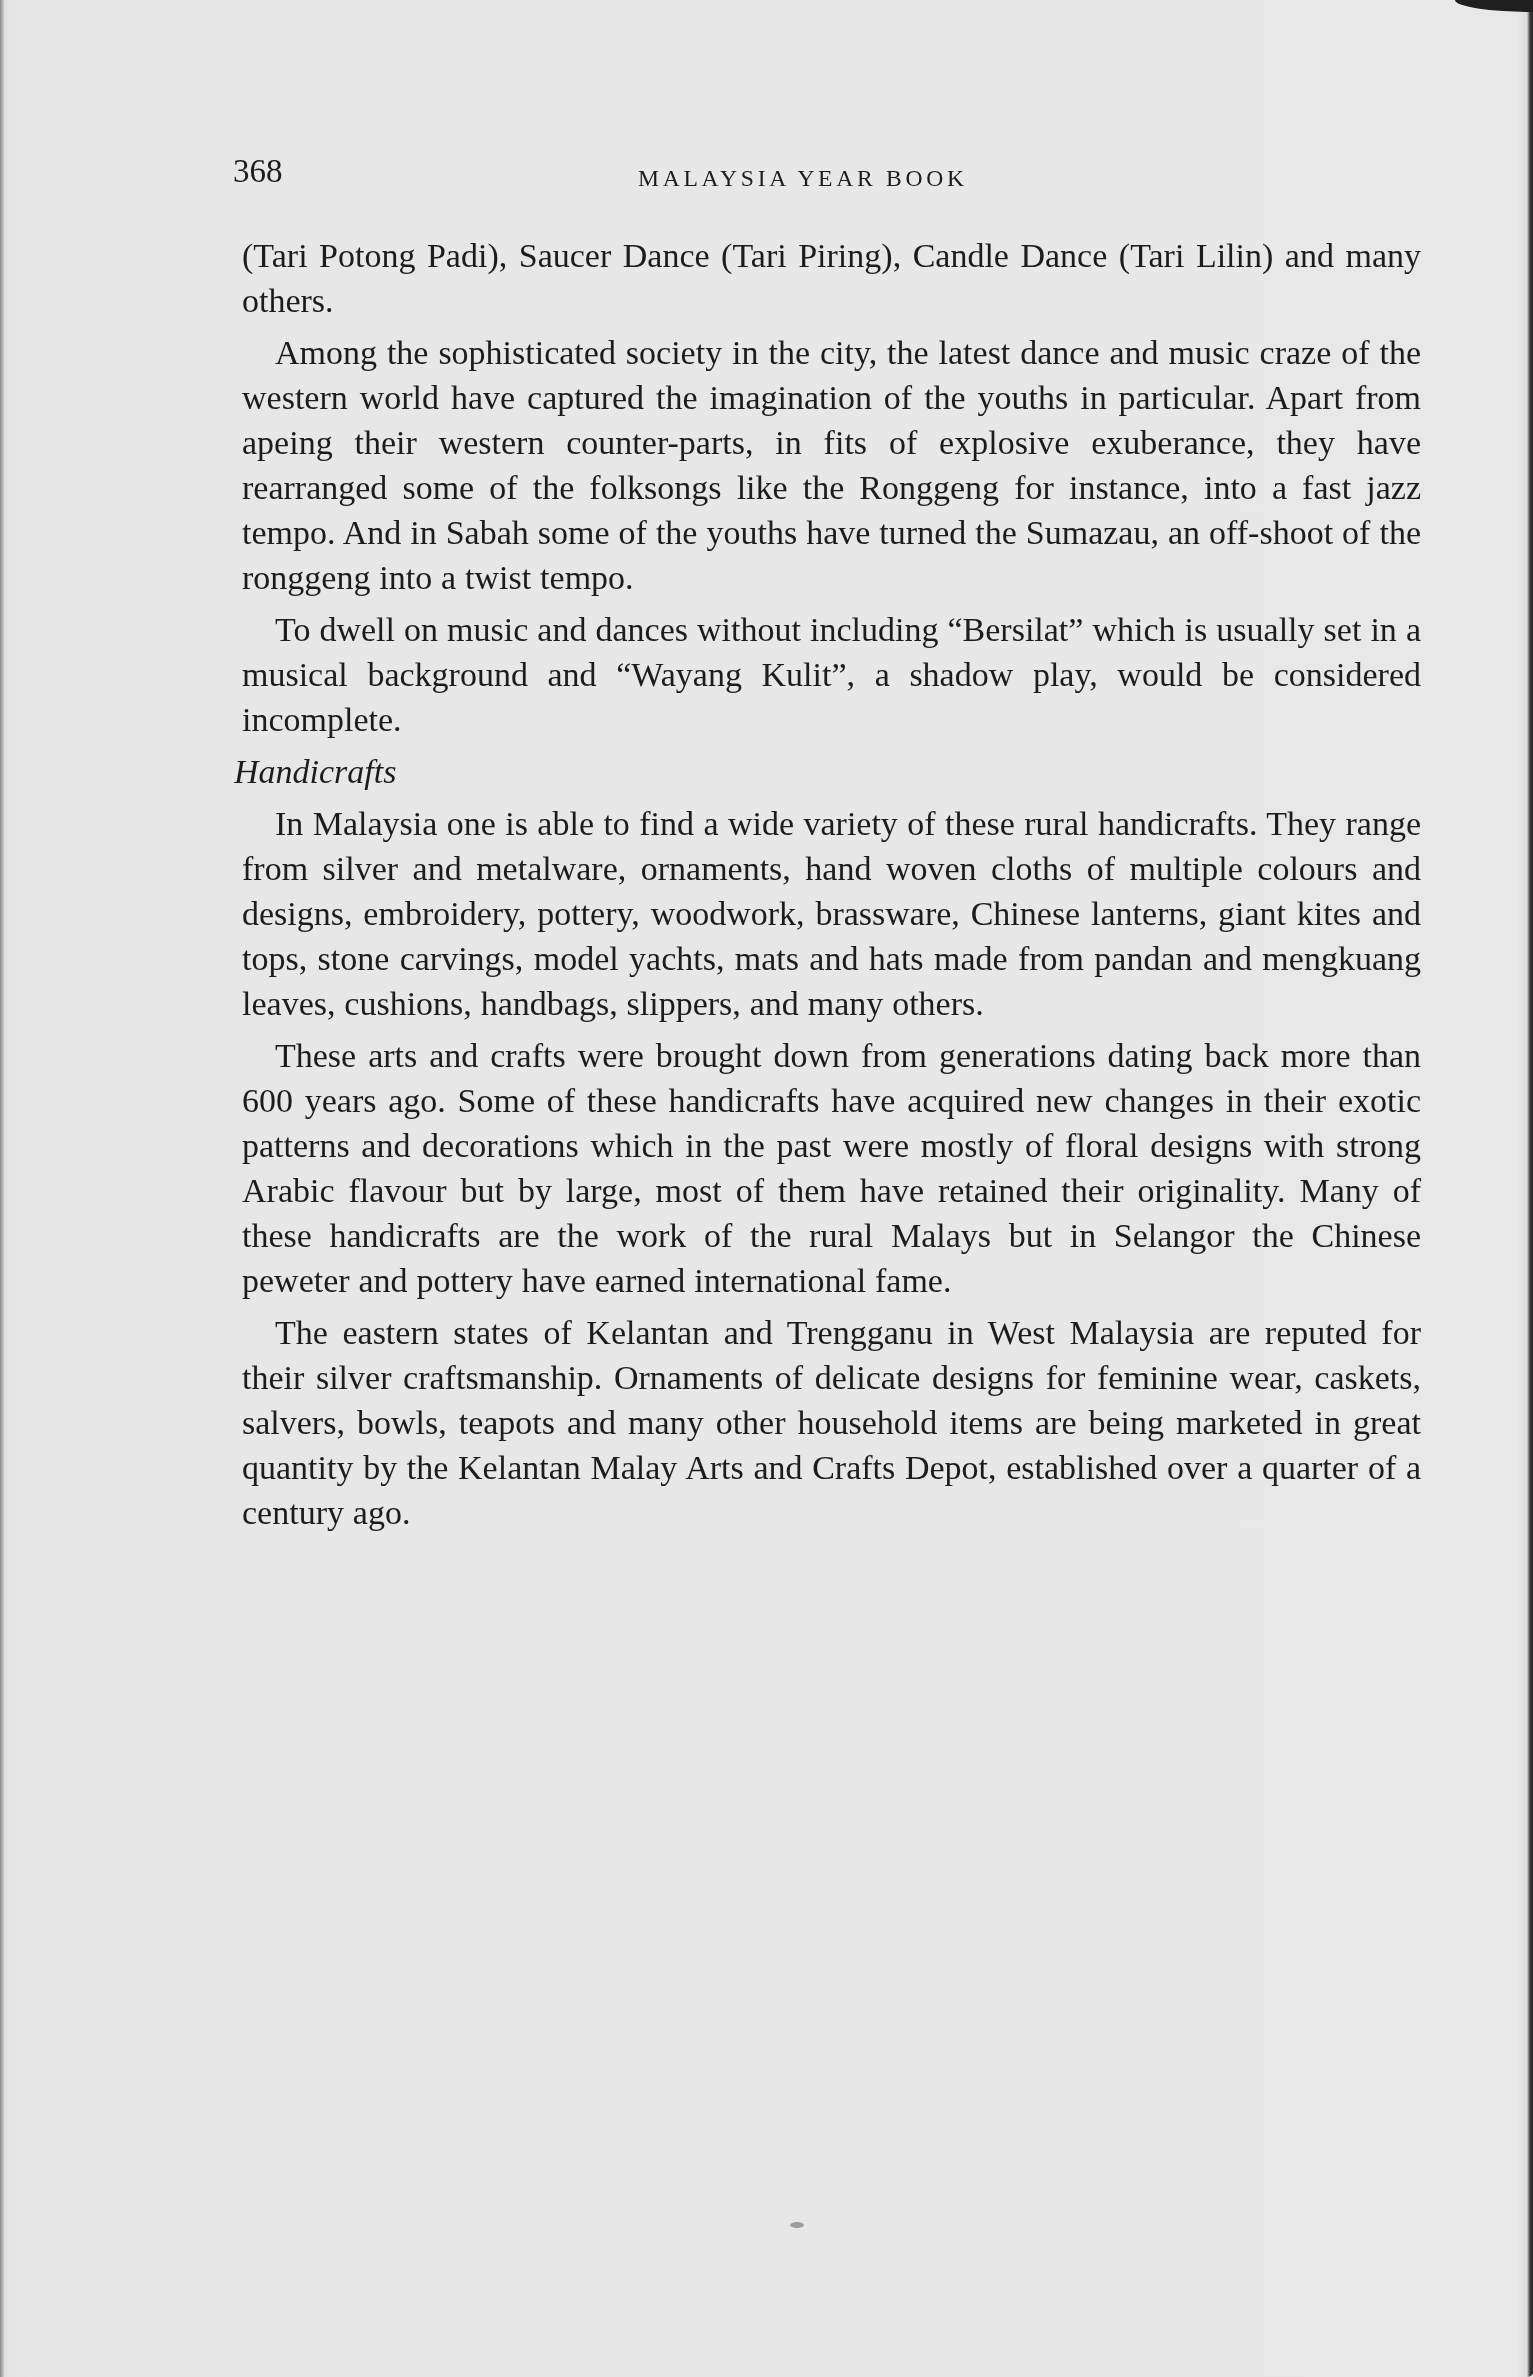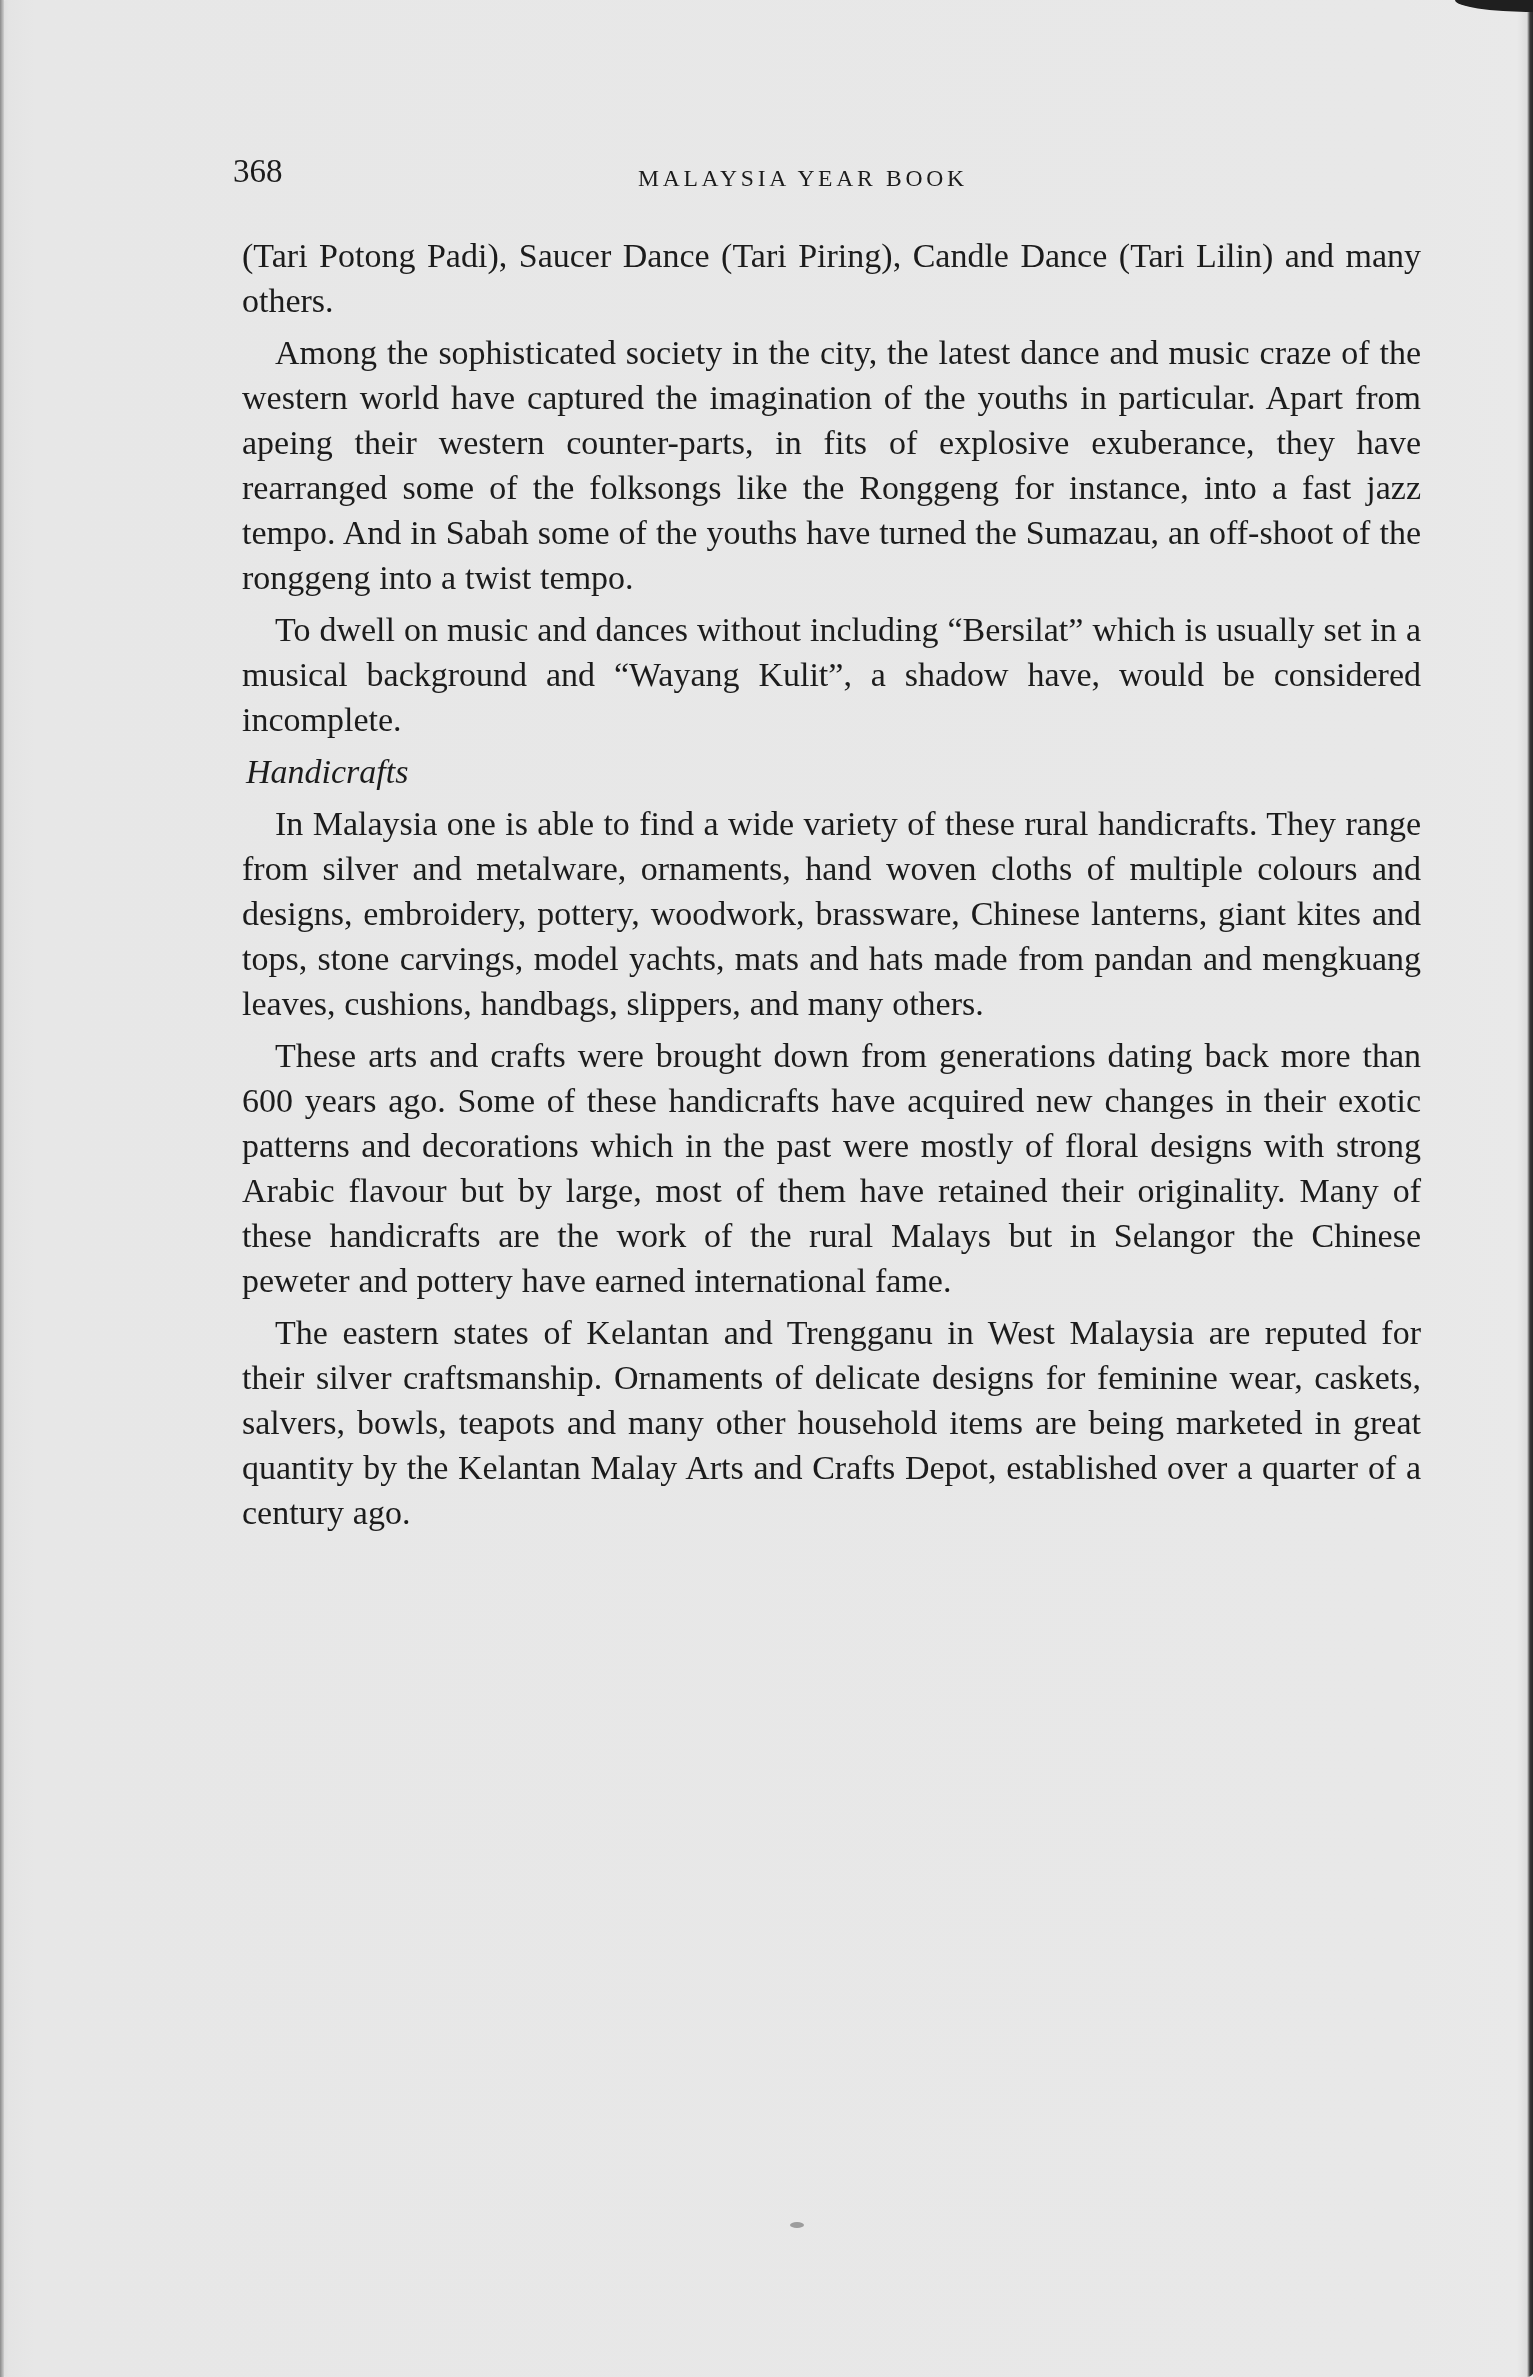--- a/index.html
+++ b/index.html
@@ -35,21 +35,21 @@
   .text-block {
     position: absolute; left: 234px; top: 233px; width: 1187px;
     font-size: 34px; line-height: 45px;
   }
   .text-block p {
     margin: 0 0 7px 8px; text-align: justify; text-align-last: left;
     word-spacing: 0.4px;
   }
   .text-block p.indent { text-indent: 33px; }
   .text-block h3 {
-    margin: 0 0 7px 12px; font-style: italic; font-weight: normal;
+    margin: 0 0 7px 0; font-style: italic; font-weight: normal;
     font-size: 34px; line-height: 45px;
   }
   .speck {
     position: absolute; left: 790px; top: 2222px; width: 14px; height: 6.1px;
     border-radius: 50%; background: #6a6a6a; opacity: 0.6;
   }
 </style>
 </head>
 <body>
 
@@ -58,21 +58,21 @@
   <div class="corner"></div>
 
   <div class="running-head">
     <span class="page-number">368</span>
     <span class="head-title">MALAYSIA YEAR BOOK</span>
   </div>
 
   <div class="text-block">
     <p>(Tari Potong Padi), Saucer Dance (Tari Piring), Candle Dance (Tari Lilin) and many others.</p>
     <p class="indent">Among the sophisticated society in the city, the latest dance and music craze of the western world have captured the imagination of the youths in particular. Apart from apeing their western counter-parts, in fits of explosive exuberance, they have rearranged some of the folksongs like the Ronggeng for instance, into a fast jazz tempo. And in Sabah some of the youths have turned the Sumazau, an off-shoot of the ronggeng into a twist tempo.</p>
-    <p class="indent">To dwell on music and dances without including “Bersilat” which is usually set in a musical background and “Wayang Kulit”, a shadow have, would be considered incomplete.</p>
+    <p class="indent">To dwell on music and dances without including “Bersilat” which is usually set in a musical background and “Wayang Kulit”, a shadow play, would be considered incomplete.</p>
 
     <h3>Handicrafts</h3>
 
     <p class="indent">In Malaysia one is able to find a wide variety of these rural handicrafts. They range from silver and metalware, ornaments, hand woven cloths of multiple colours and designs, embroidery, pottery, woodwork, brassware, Chinese lanterns, giant kites and tops, stone carvings, model yachts, mats and hats made from pandan and mengkuang leaves, cushions, handbags, slippers, and many others.</p>
     <p class="indent">These arts and crafts were brought down from generations dating back more than 600 years ago. Some of these handicrafts have acquired new changes in their exotic patterns and decorations which in the past were mostly of floral designs with strong Arabic flavour but by large, most of them have retained their originality. Many of these handicrafts are the work of the rural Malays but in Selangor the Chinese peweter and pottery have earned international fame.</p>
     <p class="indent">The eastern states of Kelantan and Trengganu in West Malaysia are reputed for their silver craftsmanship. Ornaments of delicate designs for feminine wear, caskets, salvers, bowls, teapots and many other household items are being marketed in great quantity by the Kelantan Malay Arts and Crafts Depot, established over a quarter of a century ago.</p>
   </div>
 
   <div class="speck"></div>
 </div>

